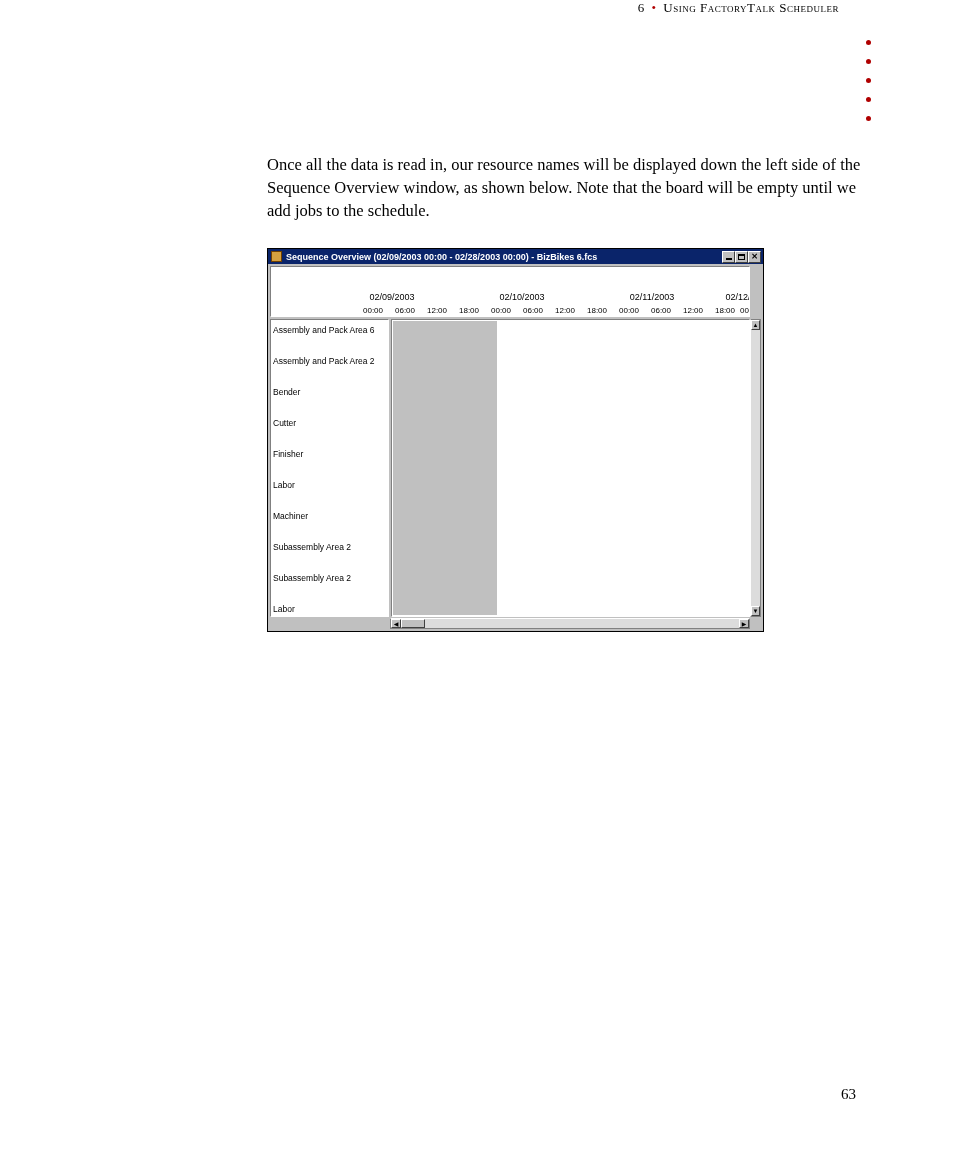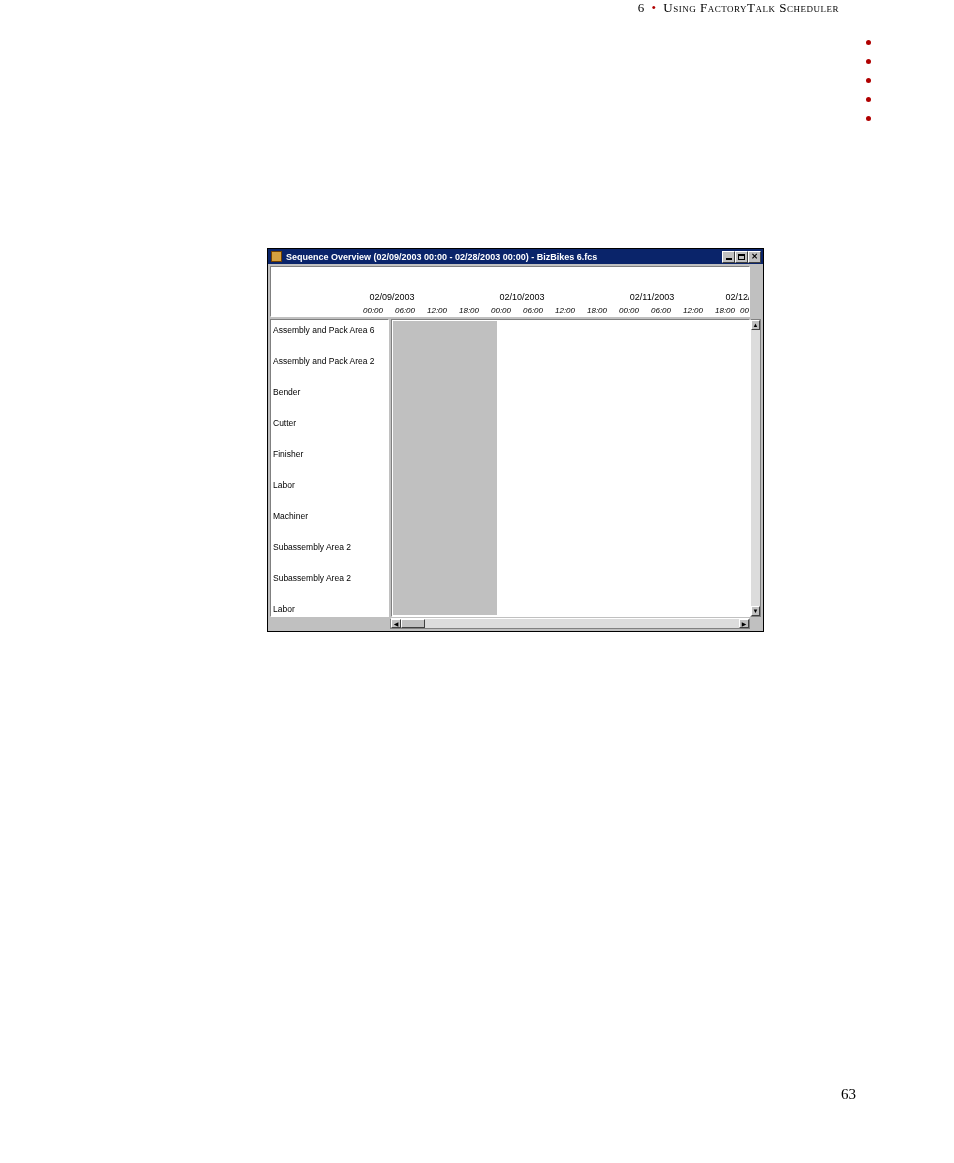--- a/index.html
+++ b/index.html
@@ -142,21 +142,20 @@
     left: 0; right:0; height:12px;
     font-size: 9px;
     color:#000;
   }
   .timeline-dates span { position:absolute; transform:translateX(-50%);}
   .timeline-hours {
     position:absolute;
     top:38px; left:0; right:0; height:12px;
     font-size:8px; color:#000;
     white-space:nowrap;
-    font-style:italic;
   }
   .timeline-hours span { position:absolute; transform:translateX(-50%); }
   .resources {
     position:absolute;
     left:0; top:53px; bottom:12px; width:119px;
     background:#fff;
     border:1px solid #808080;
     border-right-color:#fff; border-bottom-color:#fff;
     box-sizing:border-box;
     overflow:hidden;
@@ -237,20 +236,21 @@
       <span></span>
       <span></span>
   </div>
 
   <div class="header-text">
     <span class="chap">6</span>
     <span class="dot">•</span>
     <span class="smallcaps">Using FactoryTalk Scheduler</span>
   </div>
 
+  <div class="body-text">Once all the data is read in, our resource names will be displayed down the left side of the Sequence Overview window, as shown below. Note that the board will be empty until we add jobs to the schedule.</div>
 
   <div class="figure">
     <div class="titlebar">
       <span class="sysicon"></span>
       <span class="title-text">Sequence Overview (02/09/2003 00:00 - 02/28/2003 00:00) - BizBikes 6.fcs</span>
       <div class="winbtns">
         <div class="winbtn win-min"></div>
         <div class="winbtn win-max"></div>
         <div class="winbtn win-close"></div>
       </div>

